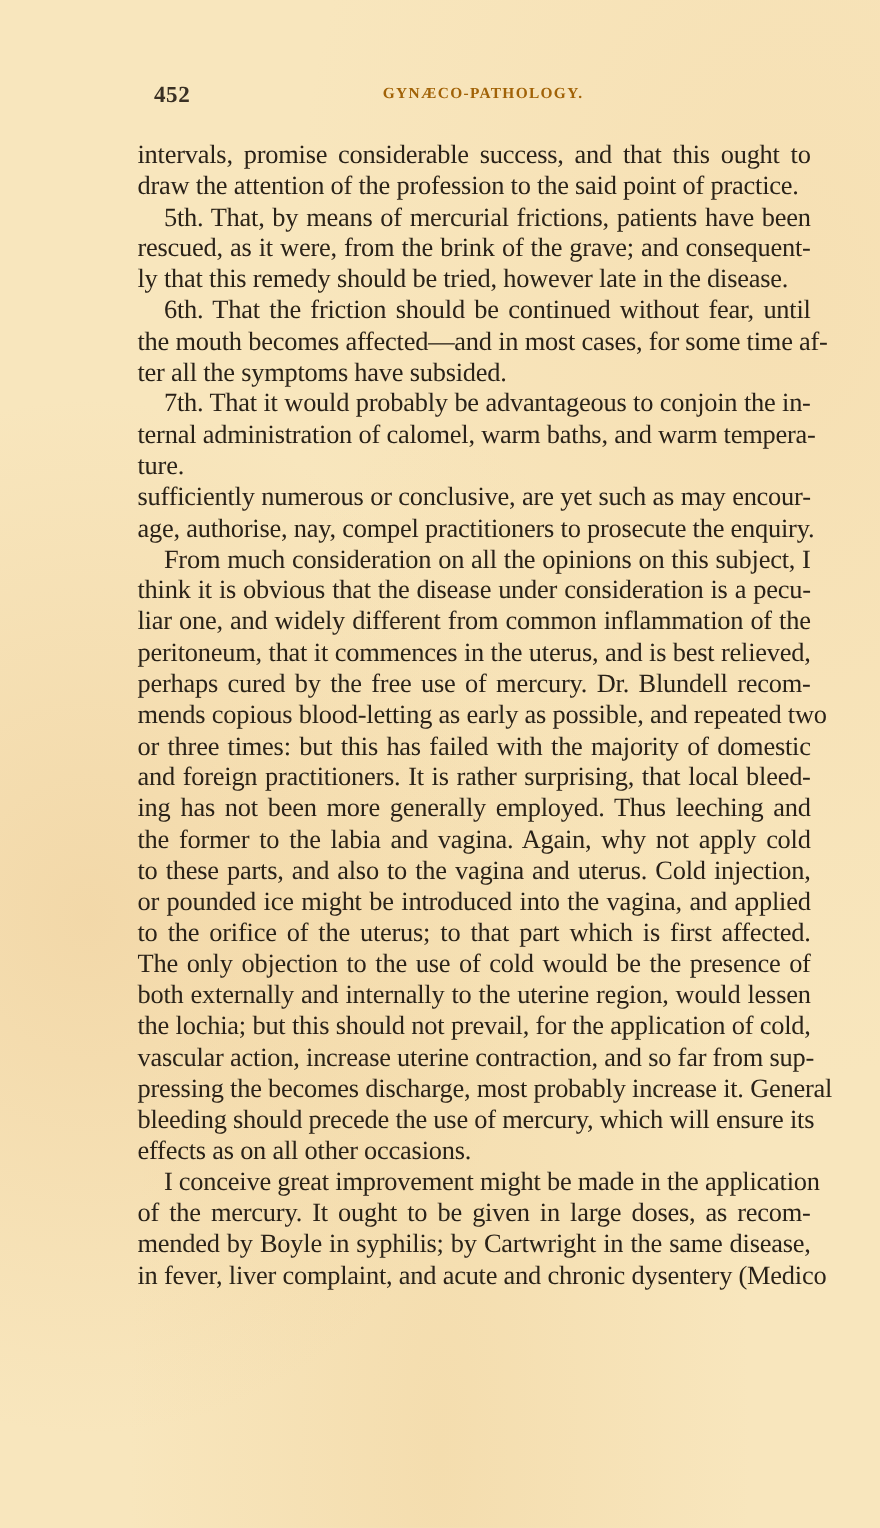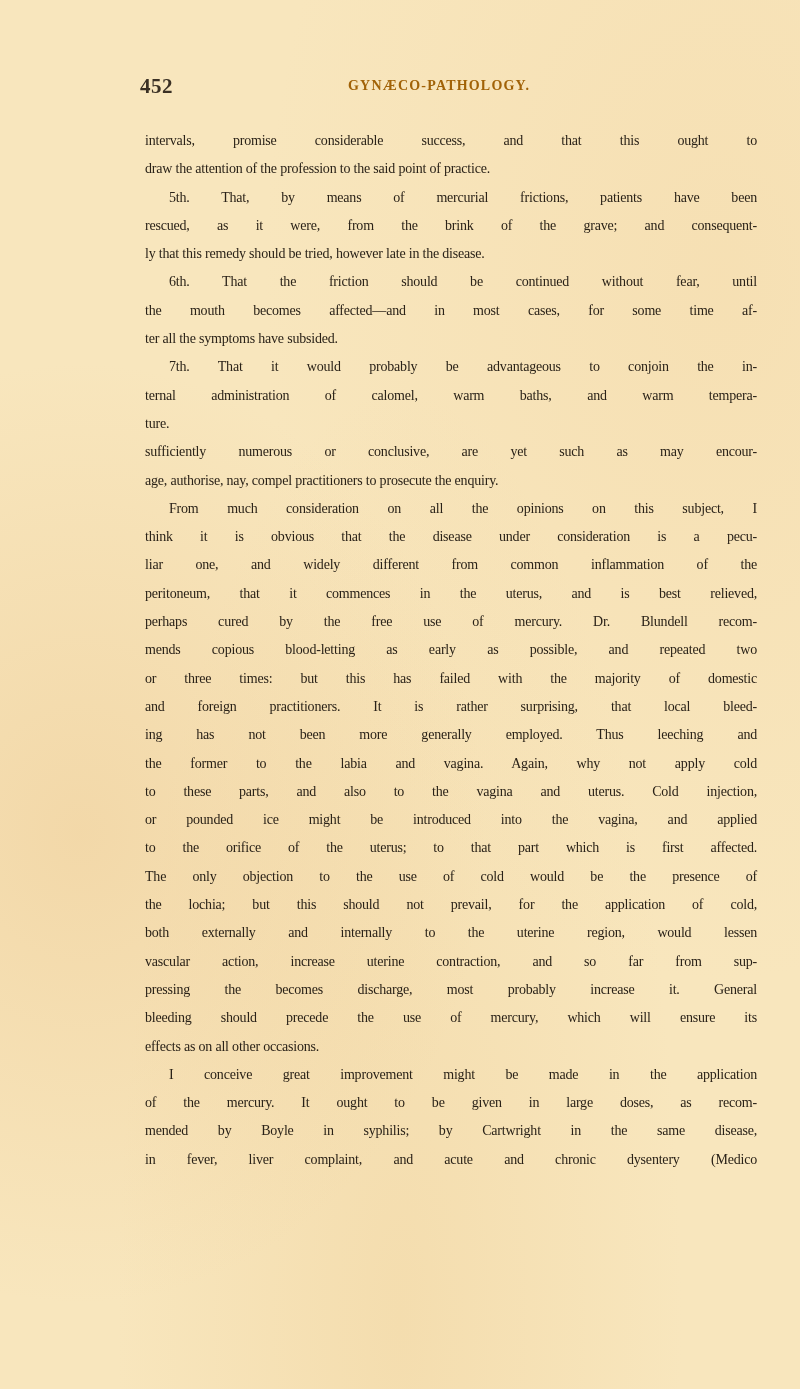--- a/index.html
+++ b/index.html
@@ -47,24 +47,24 @@
       position: absolute;
       left: 208px;
       top: 4px;
       font-size: 14px;
       font-weight: bold;
       letter-spacing: 1.2px;
       color: #a16207;
     }
     .body-text {
       position: absolute;
-      left: 145px;
+      left: 125px;
       top: 127px;
       width: 612px;
-      font-size: 14px;
+      font-size: 24px;
       line-height: 28.3px;
       text-align: justify;
       letter-spacing: -0.2px;
       color: #2a2218;
     }
     .line {
       display: block;
       white-space: nowrap;
       text-align-last: justify;
       text-align: justify;
@@ -108,22 +108,22 @@
     <span class="line">perhaps cured by the free use of mercury.  Dr. Blundell recom-</span>
     <span class="line">mends copious blood-letting as early as possible, and repeated two</span>
     <span class="line">or three times: but this has failed with the majority of domestic</span>
     <span class="line">and foreign practitioners.  It is rather surprising, that local bleed-</span>
     <span class="line">ing has not been more generally employed.  Thus leeching and</span>
     <span class="line">the former to the labia and vagina.  Again, why not apply cold</span>
     <span class="line">to these parts, and also to the vagina and uterus.  Cold injection,</span>
     <span class="line">or pounded ice might be introduced into the vagina, and applied</span>
     <span class="line">to the orifice of the uterus; to that part which is first affected.</span>
     <span class="line">The only objection to the use of cold would be the presence of</span>
+    <span class="line">both externally and internally to the uterine region, would lessen</span>
     <span class="line">the lochia; but this should not prevail, for the application of cold,</span>
-    <span class="line">both externally and internally to the uterine region, would lessen</span>
     <span class="line">vascular action, increase uterine contraction, and so far from sup-</span>
     <span class="line">pressing the becomes discharge, most probably increase it.  General</span>
     <span class="line">bleeding should precede the use of mercury, which will ensure its</span>
     <span class="line last">effects as on all other occasions.</span>
     <span class="line indent">I conceive great improvement might be made in the application</span>
     <span class="line">of the mercury.  It ought to be given in large doses, as recom-</span>
     <span class="line">mended by Boyle in syphilis; by Cartwright in the same disease,</span>
     <span class="line">in fever, liver complaint, and acute and chronic dysentery (Medico</span>
   </div>
 </div>

